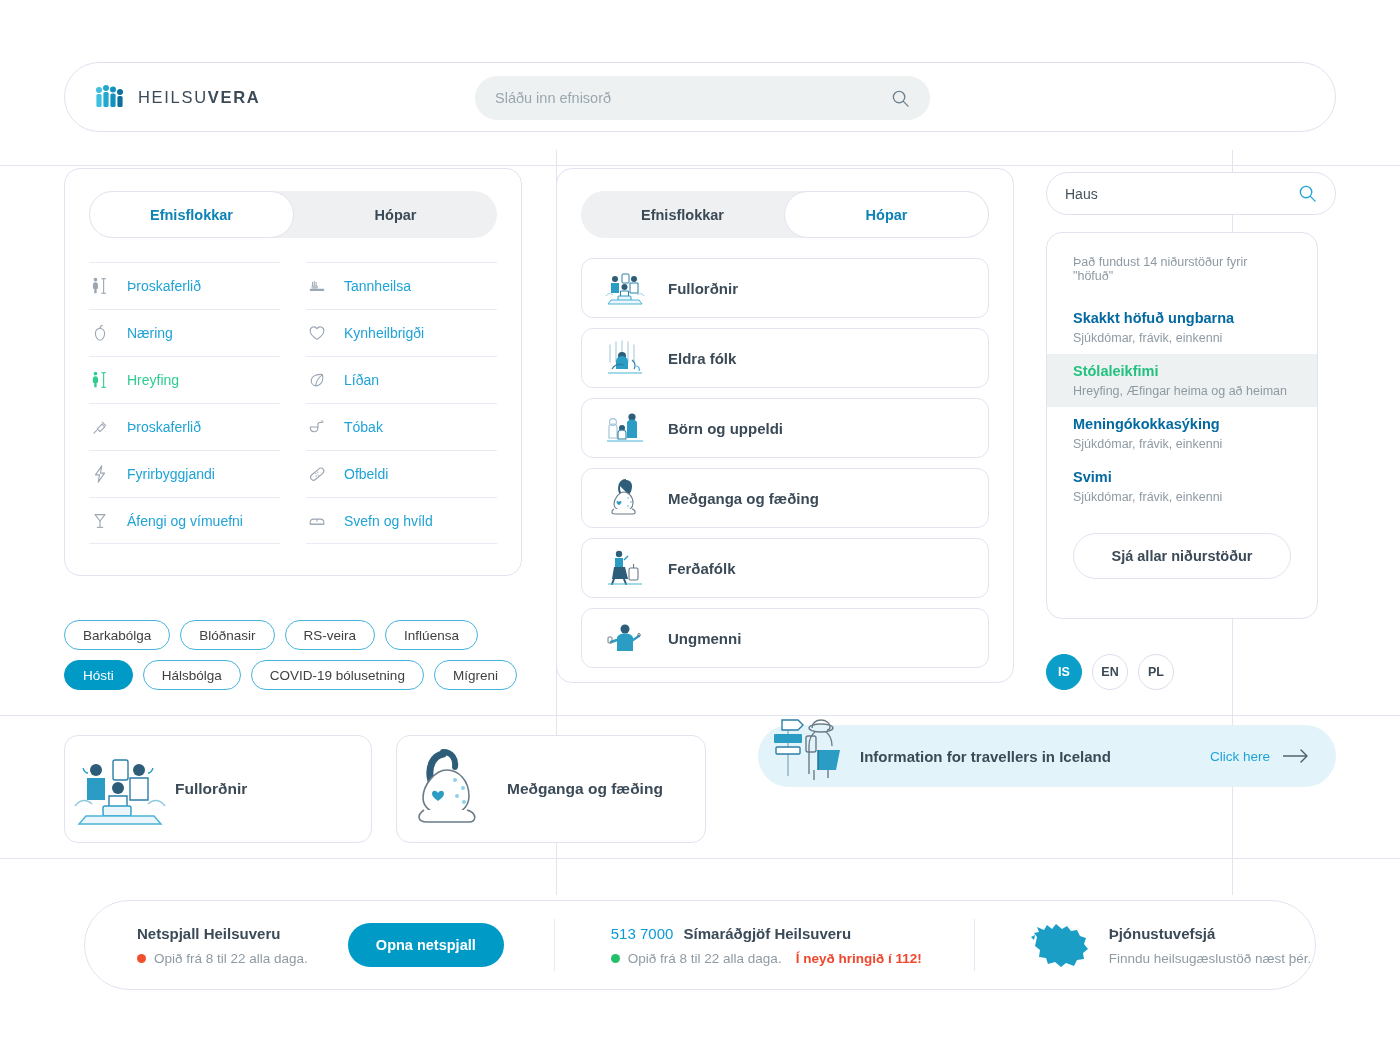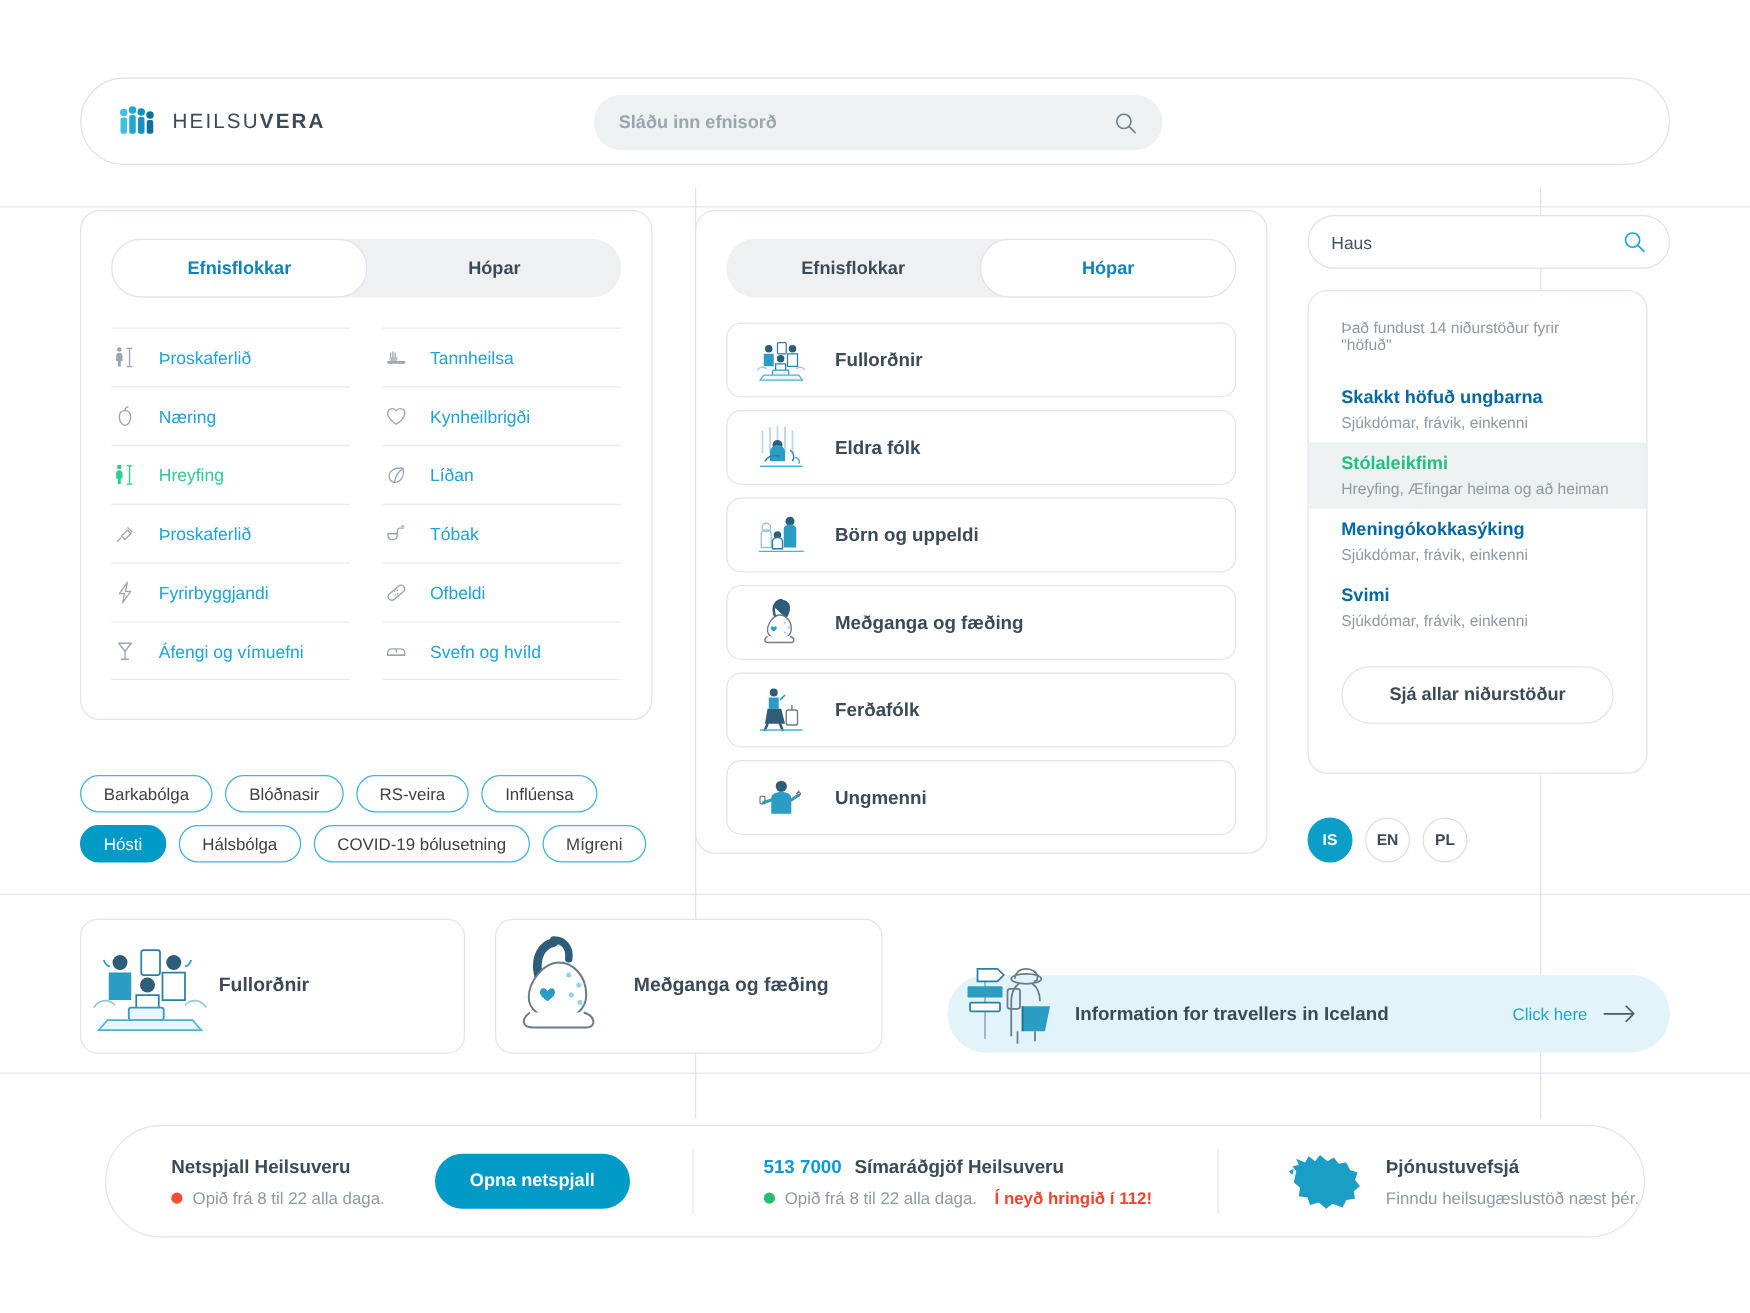--- a/index.html
+++ b/index.html
@@ -27,21 +27,21 @@
   .logo-text .light { font-weight: 400; }
   .logo-text .bold { font-weight: 700; }
 
   .hdr-search {
     position: absolute; left: 410px; top: 13px; width: 455px; height: 44px;
     background: #eef1f2; border-radius: 22px;
     display: flex; align-items: center; padding: 0 20px;
   }
   .hdr-search input {
     flex: 1; border: 0; background: transparent; outline: none;
-    font-family: inherit; font-size: 14.5px; color: #5d6b76; font-weight: bold;
+    font-family: inherit; font-size: 14.5px; color: #5d6b76;
   }
   .hdr-search input::placeholder { color: #9aa6ae; }
 
   .hdr-right { position: absolute; right: 14px; top: 10px; display: flex; gap: 10px; align-items: center; }
   .btn-minar {
     height: 50px; background: #009ac7; color: #fff; border: 0; border-radius: 25px;
     display: flex; align-items: center; gap: 12px; padding: 0 28px 0 22px;
     font-family: inherit; font-size: 15.5px; font-weight: 700; cursor: pointer;
   }
   .btn-valmynd {
@@ -139,21 +139,21 @@
   .promo {
     position: absolute; height: 108px; background: #fff; border: 1px solid #e2e3f1; border-radius: 14px;
     display: flex; align-items: center; cursor: pointer;
   }
   .promo-a { left: 64px; top: 735px; width: 308px; }
   .promo-b { left: 396px; top: 735px; width: 310px; }
   .promo-art { width: 110px; height: 90px; flex: 0 0 110px; }
   .promo-label { font-size: 15.5px; font-weight: 700; color: #3b4a57; }
 
   .banner {
-    position: absolute; left: 758px; top: 780px; width: 578px; height: 62px;
+    position: absolute; left: 758px; top: 725px; width: 578px; height: 62px;
     background: #e2f4fa; border-radius: 31px; display: flex; align-items: center; cursor: pointer;
   }
   .banner-art { width: 92px; height: 70px; flex: 0 0 92px; margin-left: 10px; margin-top: -14px; }
   .banner-text { font-size: 15px; font-weight: 700; color: #3b4a57; flex: 1; }
   .banner-cta { font-size: 13.5px; color: #1fa3d6; margin-right: 12px; }
   .banner-arrow { margin-right: 26px; }
 
   
   .footer {
     position: absolute; left: 84px; top: 900px; width: 1232px; height: 90px;
@@ -163,21 +163,21 @@
   .f-col { display: flex; align-items: center; height: 100%; }
   .f-1 { padding-left: 52px; }
   .f-title { font-size: 15px; font-weight: 700; color: #3b4a57; margin-bottom: 9px; }
   .f-sub { font-size: 13.5px; color: #8e9aa3; display: flex; align-items: center; gap: 8px; }
   .dot { width: 9px; height: 9px; border-radius: 50%; display: inline-block; }
   .btn-netspjall {
     margin-left: 40px; height: 44px; background: #009ac7; color: #fff; border: 0; border-radius: 22px;
     padding: 0 28px; font-family: inherit; font-size: 14.5px; font-weight: 700; cursor: pointer; text-align: right;
   }
   .f-div { width: 1px; height: 52px; background: #e6e8f2; }
-  .phone-num { color: #0d9bd6; font-weight: 700; }
+  .phone-num { color: #0d9bd6; font-weight: 400; }
   .emerg { color: #f0462d; font-weight: 700; }
   .map-ico { width: 66px; height: 56px; flex: 0 0 66px; margin-right: 16px; }
 </style>
 </head>
 <body>
 
 <div class="page">
 
   <div class="gridline-v" style="left:556px; top:150px; height:745px;"></div>
   <div class="gridline-v" style="left:1232px; top:150px; height:745px;"></div>

